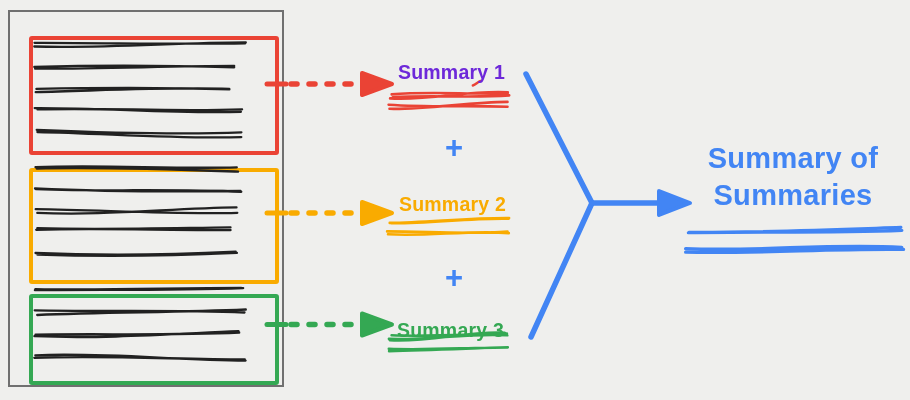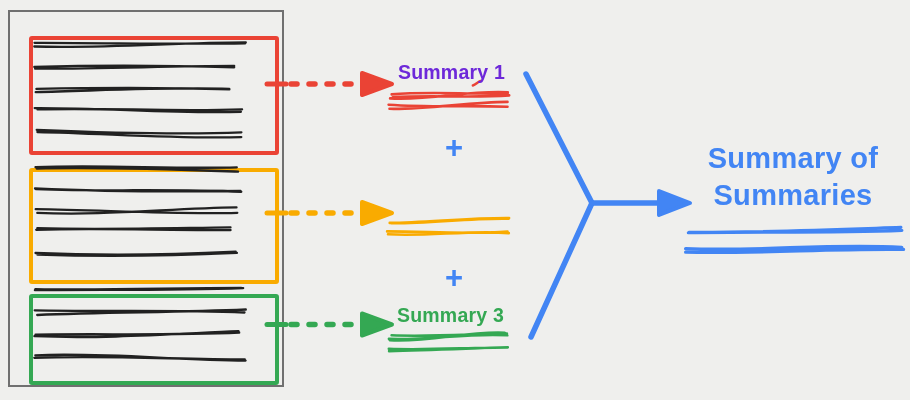--- a/index.html
+++ b/index.html
@@ -15,21 +15,21 @@
   #sec1{left:19px;top:24px;width:250px;height:119px;}
   #sec2{left:19px;top:156px;width:250px;height:116px;}
   #sec3{left:19px;top:282px;width:250px;height:91px;}
   #art{position:absolute;left:0;top:0;width:910px;height:400px;pointer-events:none;}
   .slabel{
     position:absolute;font-size:19.5px;font-weight:700;line-height:24px;
     letter-spacing:.2px;white-space:nowrap;
   }
   #lab1{left:398px;top:60px;}
   #lab2{left:399px;top:192px;}
-  #lab3{left:397px;top:303px;}
+  #lab3{left:397px;top:318px;}
   .plus{
     position:absolute;width:44px;height:40px;display:flex;align-items:center;
     justify-content:center;font-size:31px;font-weight:700;
   }
   #plus1{left:432px;top:128px;}
   #plus2{left:432px;top:258px;}
   #final{
     position:absolute;left:672px;top:140px;width:242px;text-align:center;
     font-size:29px;line-height:37px;font-weight:700;letter-spacing:.3px;
   }
@@ -102,19 +102,20 @@
         <line x1="592" y1="203" x2="662" y2="203" stroke="#4285f4" stroke-width="5.5" stroke-linecap="round"></line>
         <path d="M659 191 L690 203 L659 215 Z" fill="#4285f4" stroke="#4285f4" stroke-width="4" stroke-linejoin="round"></path>
       </g>
       <g>
         <path d="M688.3 232.8C758.3 231.5 830.7 233.2 901.9 230.5M688.9 232.3C758.3 232.7 830.7 229.8 900.9 227.4" fill="none" stroke="#4285f4" stroke-width="3.1" stroke-linecap="round"></path>
         <path d="M685.7 252.1C758.0 253.7 831.0 248.4 903.5 249.4M685.7 248.6C758.0 251.8 831.0 243.3 901.7 247.5" fill="none" stroke="#4285f4" stroke-width="3.4" stroke-linecap="round"></path>
       </g>
     </svg>
 
   <div class="slabel" id="lab1" style="color: #6d28d9;">Summary 1</div>
+  <div class="slabel" id="lab2" style="color: rgb(249, 171, 0);">Summary 2</div>
   <div class="slabel" id="lab3" style="color: rgb(52, 168, 83);">Summary 3</div>
 
   <div class="plus" id="plus1" style="color: rgb(66, 133, 244);">+</div>
   <div class="plus" id="plus2" style="color: rgb(66, 133, 244);">+</div>
 
   <div id="final" style="color: rgb(66, 133, 244);">Summary of Summaries</div>
 </div>
 
 </body></html>

